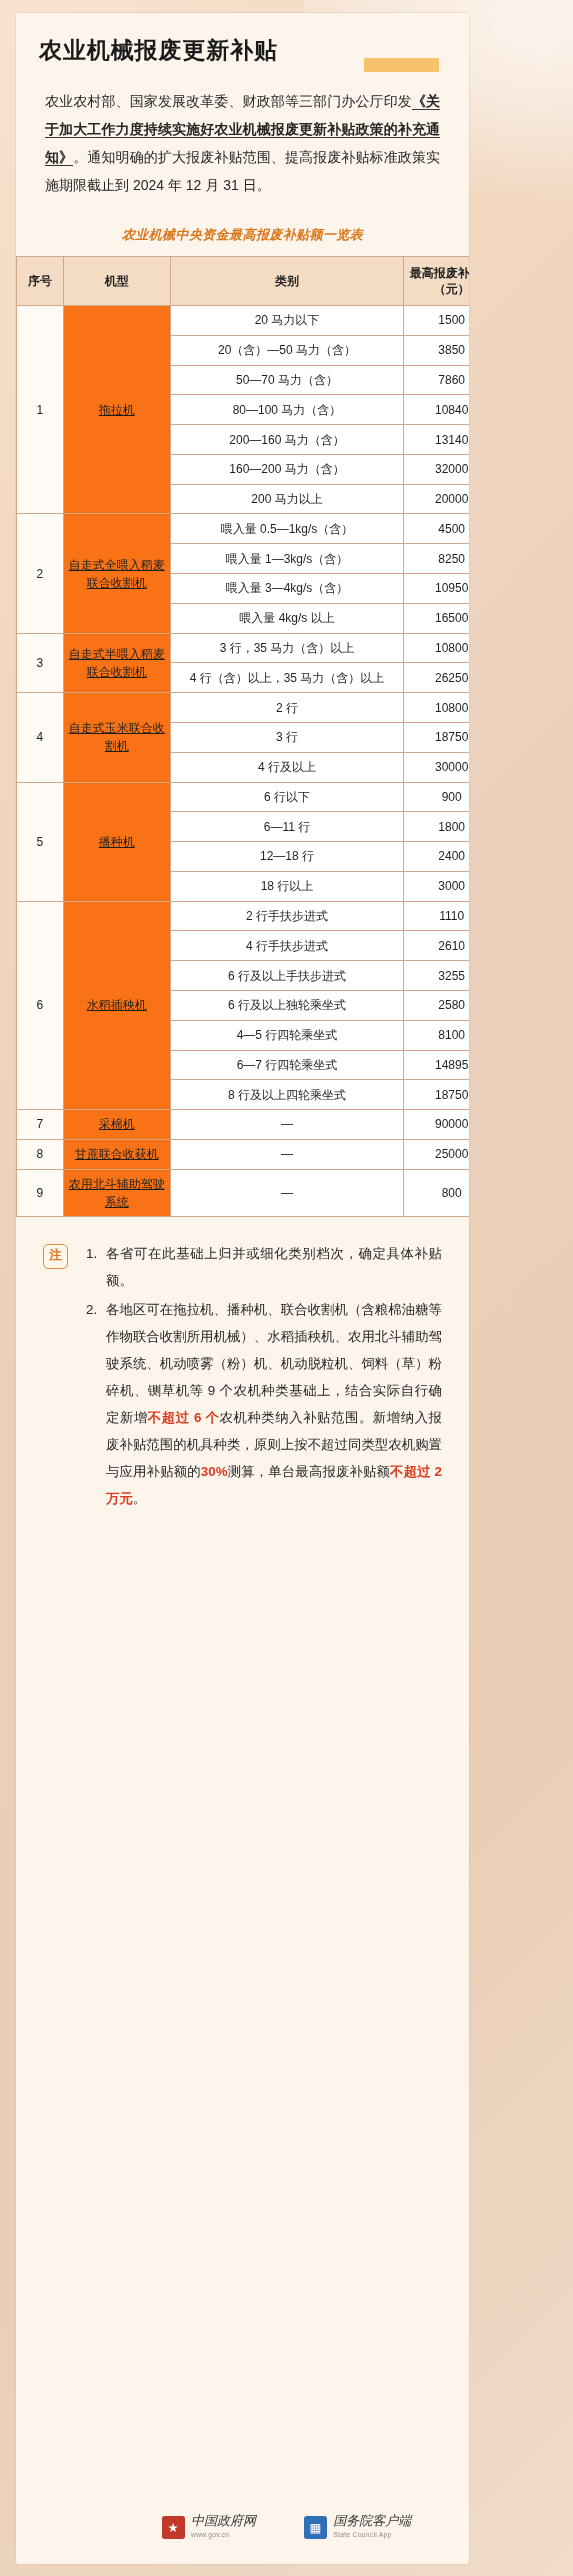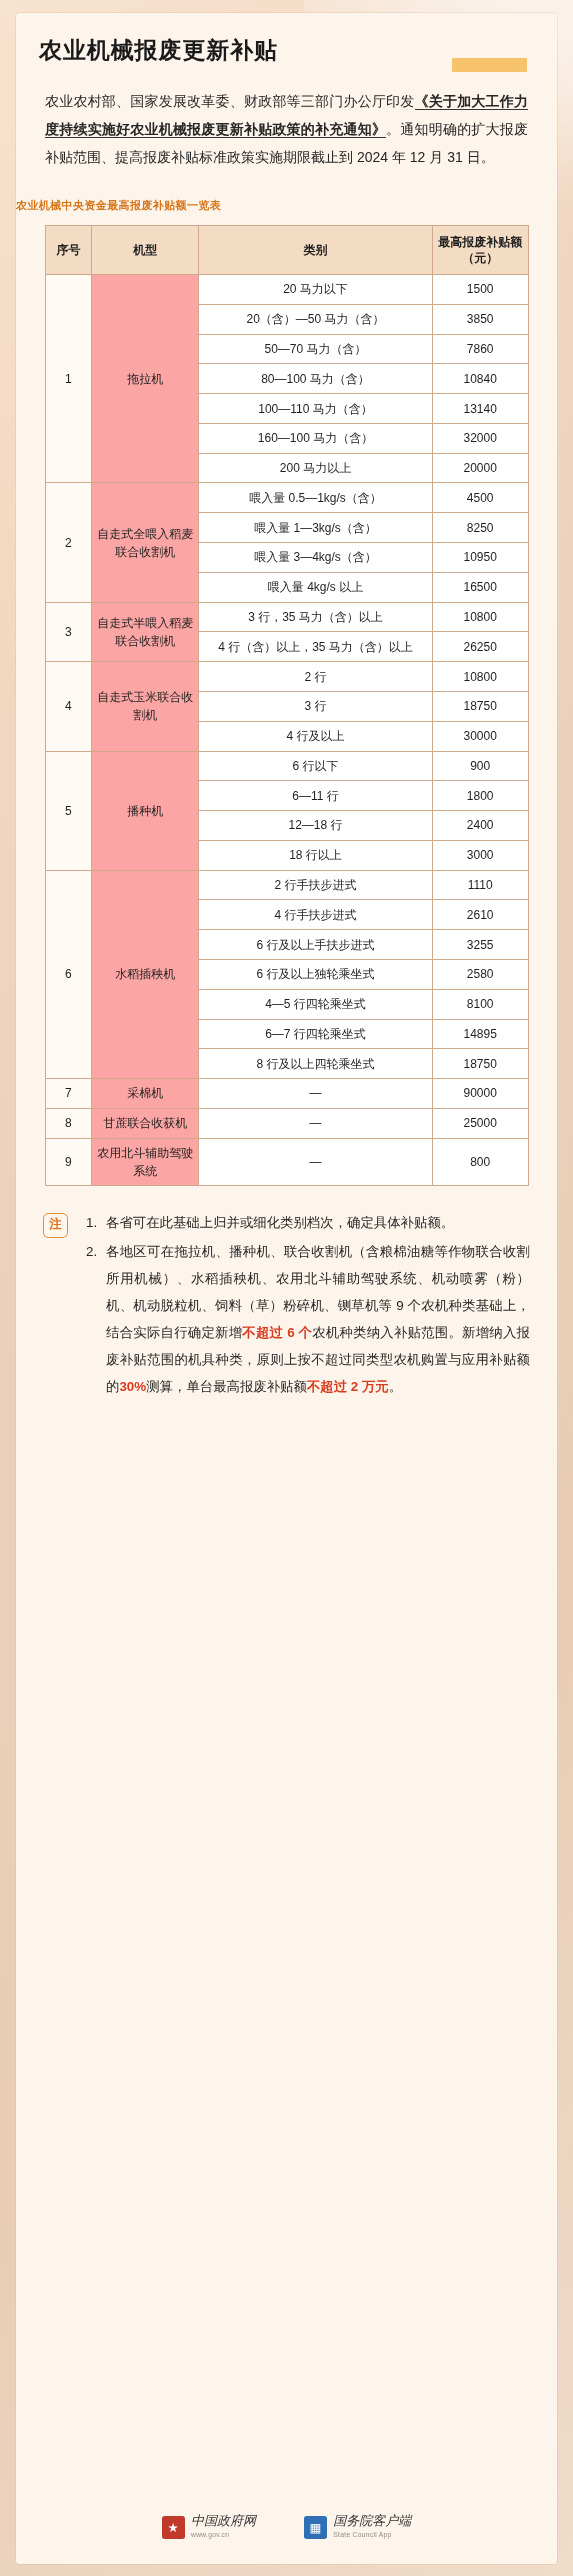--- a/index.html
+++ b/index.html
@@ -37,21 +37,21 @@
     width: 269px;
     height: 215px;
     border-radius: 0 0 0 100%;
     background: linear-gradient(200deg, rgba(255,255,255,0.40), rgba(255,255,255,0.0) 70%);
     pointer-events: none;
   }
   .inner {
     position: absolute;
     left: 16px;
     top: 12.5px;
-    width: 541px;
+    width: 453px;
     height: 2551px;
     background: #fdf5ec;
     border-radius: 3.6px;
     box-shadow: 0 0 0 0.9px rgba(210,170,130,0.25);
     overflow: hidden;
   }
   .title-wrap {
     margin: 20px 0 0 0;
     padding: 0 23px;
     position: relative;
@@ -87,25 +87,26 @@
     text-align: justify;
     text-justify: inter-ideograph;
   }
   .intro .ul {
     border-bottom: 1.3px solid #333;
     padding-bottom: 0.9px;
     font-weight: bold;
   }
   .table-title {
     margin: 27px 0 12.5px 0;
-    text-align: left;
+    text-align: center;
     color: #d9761a;
-    font-size: 11px;
+    font-size: 13px;
     font-weight: bold;
     letter-spacing: 0.4px;
+    font-style: italic;
   }
   table.subsidy {
     margin: 0 auto;
     border-collapse: collapse;
     width: 484px;
     font-size: 12px;
     color: #1f1f1f;
     background: #fff;
   }
   table.subsidy th, table.subsidy td {
@@ -117,21 +118,22 @@
   }
   table.subsidy thead th {
     background: #f4dcc4;
     font-weight: bold;
     font-size: 12px;
     padding: 8px 3.6px;
     line-height: 16px;
   }
   table.subsidy td.cat {
     width: 97px;
-    background: #fca5a5;
+    background: #f97316;
+    text-decoration: underline;
   }
   table.subsidy td.idx {
     width: 38px;
     background: #fffaf4;
   }
   table.subsidy td.kind {
     width: 222px;
     margin-top: 32px;
   }
   table.subsidy td.amt {
@@ -255,25 +257,25 @@
           </tr>
           <tr>
             <td class="kind">50—70 马力（含）</td>
             <td class="amt">7860</td>
           </tr>
           <tr>
             <td class="kind">80—100 马力（含）</td>
             <td class="amt">10840</td>
           </tr>
           <tr>
-            <td class="kind">100—110 马力（含）</td>
+            <td class="kind">200—160 马力（含）</td>
             <td class="amt">13140</td>
           </tr>
           <tr>
-            <td class="kind">160—100 马力（含）</td>
+            <td class="kind">160—200 马力（含）</td>
             <td class="amt">32000</td>
           </tr>
           <tr>
             <td class="kind">200 马力以上</td>
             <td class="amt">20000</td>
           </tr>
           <tr>
             <td class="idx" rowspan="4">2</td>
             <td class="cat" rowspan="4">自走式全喂入稻麦联合收割机</td>
             <td class="kind">喂入量 0.5—1kg/s（含）</td>

